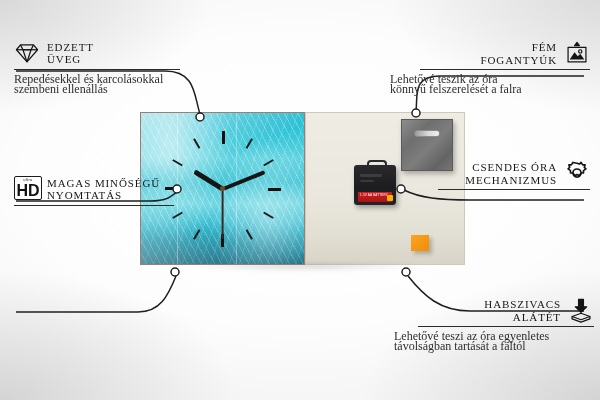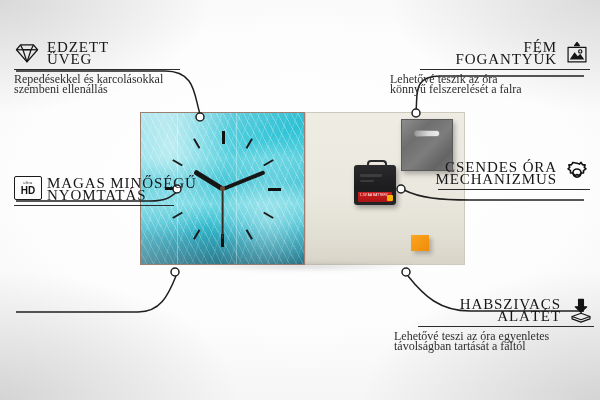--- a/index.html
+++ b/index.html
@@ -116,24 +116,24 @@
   #battery-plus{position:absolute;right:3px;bottom:4px;width:6px;height:6px;background:#f2b705;border-radius:1px;}
   #foam-pad{
     position:absolute;left:105px;top:122px;width:18px;height:16px;
     background:linear-gradient(135deg,#fba520,#f08c09);
     box-shadow:3px 3px 4px rgba(0,0,0,.22);
   }
 
   
   .feature{position:absolute;}
   .feature .head{display:flex;align-items:center;gap:7px;}
-  .feature.right .head{justify-content:flex-end;}
+  .feature.right .head{justify-content:flex-end;align-items:flex-end;}
   .title{
     font-family:"Liberation Serif",serif;
-    font-size:15px;letter-spacing:.9px;color:#17171a;line-height:12.5px;
+    font-size:11px;letter-spacing:.9px;color:#17171a;line-height:12.5px;
     text-transform:uppercase;font-weight:400;white-space:nowrap;
   }
   .feature.left .title{text-align:left;}
   .feature.right .title{text-align:right;}
   .rule{height:1px;background:#2b2b2b;margin:3px 0 4px 0;}
   .desc{
     font-family:"Liberation Serif",serif;
     font-size:12px;line-height:10px;color:#2e2e30;white-space:pre-line;
   }
   .feature.right .desc{text-align:left;}
@@ -153,21 +153,21 @@
   #f-foam{right:6px;top:281px;width:200px;margin-top:16px;}
   #f-foam .rule{width:176px;margin-left:auto;}
 
   
   .hd-badge{
     width:26px;height:22px;border:1.3px solid #1b1b1b;border-radius:2px;
     display:flex;flex-direction:column;align-items:center;justify-content:center;
     font-family:"Liberation Sans",sans-serif;line-height:1;
   }
   .hd-badge .u{font-size:4px;letter-spacing:.3px;color:#1b1b1b;}
-  .hd-badge .h{font-size:10px;font-weight:bold;color:#111;margin-top:1px;}
+  .hd-badge .h{font-size:16px;font-weight:bold;color:#111;margin-top:1px;}
 
   #wires{position:absolute;inset:0;pointer-events:none;}
 </style>
 </head>
 <body>
 
 <div id="stage">
 
   <div id="product">
 

